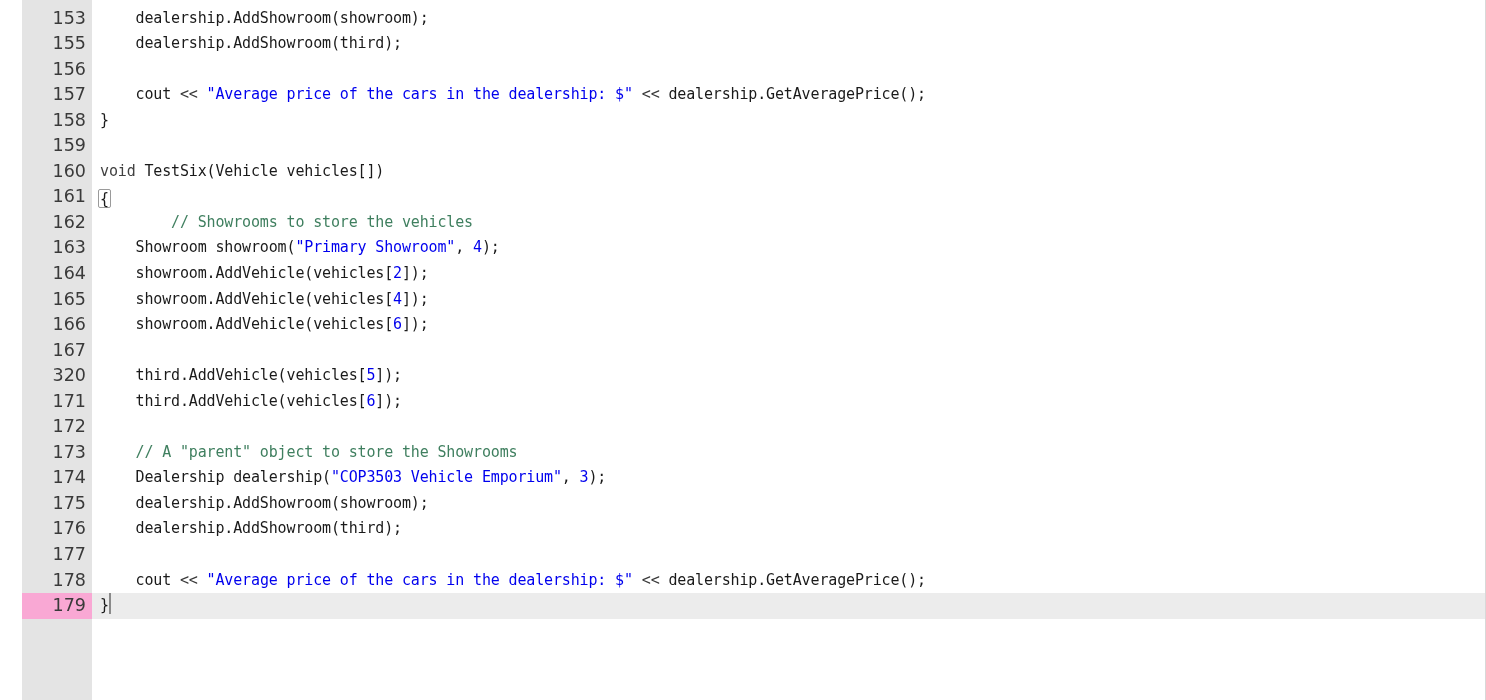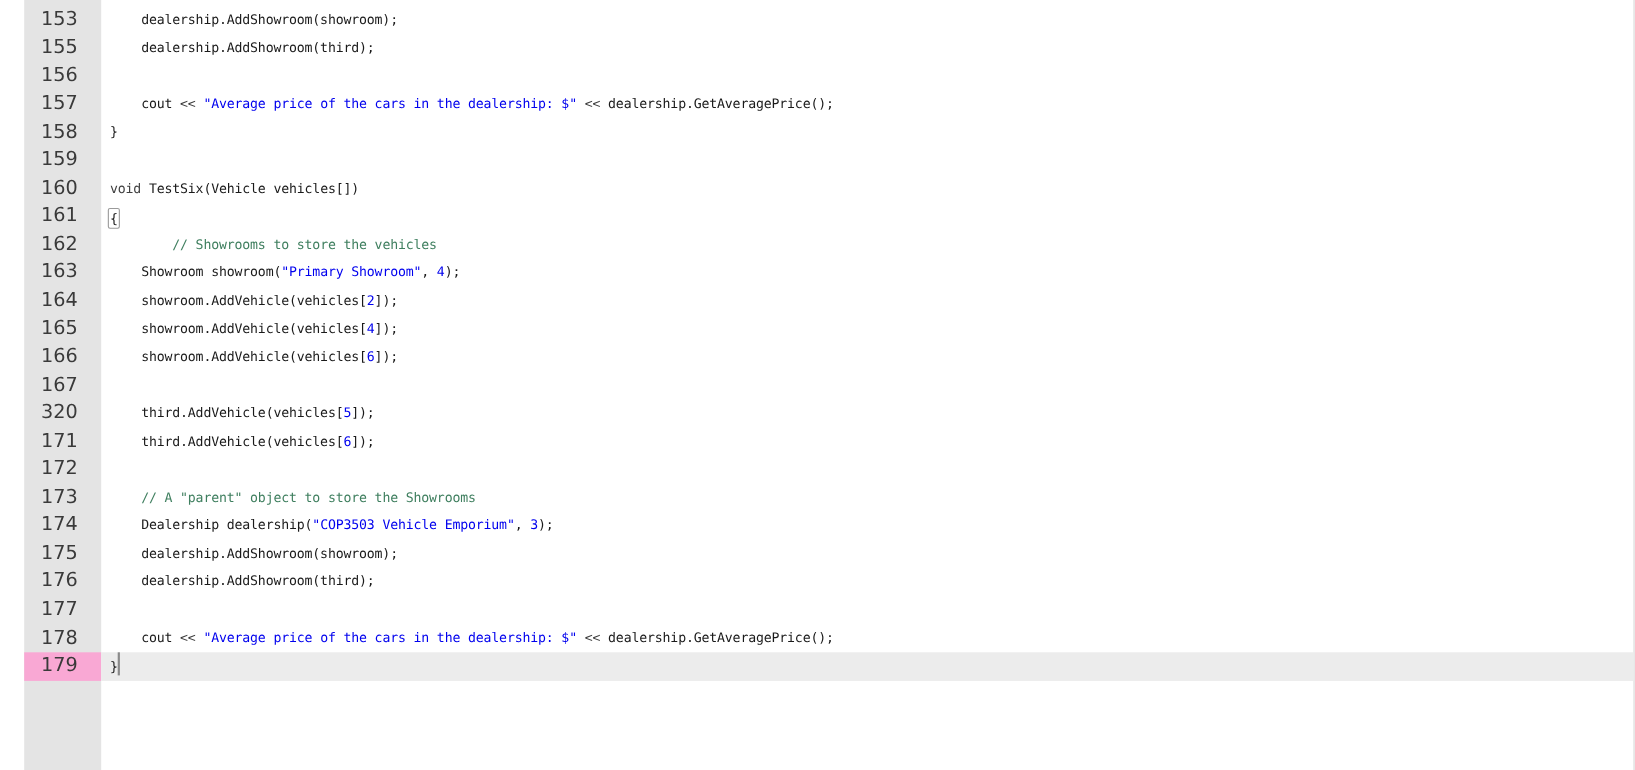--- a/index.html
+++ b/index.html
@@ -62,38 +62,38 @@
   .row.current .gutter {
     background: #f9a8d4;
   }
 
   .gutter {
     position: absolute;
     left: 22px;
     top: 0;
     width: 70px;
     height: 25.55px;
-    text-align: center;
+    text-align: right;
     padding-right: 6px;
     box-sizing: border-box;
     font-size: 17.5px;
     color: #3a3a3a;
     font-family: "DejaVu Sans", "Liberation Sans", sans-serif;
     letter-spacing: 0px;
   }
 
   .code-cell {
     position: absolute;
     left: 92px;
     top: 0;
     right: 0;
     height: 25.55px;
     padding-left: 8px;
     box-sizing: border-box;
-    font-size: 12px;
+    font-size: 15px;
     color: #1a1a1a;
     font-family: "DejaVu Sans Mono", "Liberation Mono", monospace;
     letter-spacing: -0.15px;
   }
 
   .tok-plain   { color: #1a1a1a; }
   .tok-kw      { color: #404040; }
   .tok-str     { color: #0000ee; }
   .tok-num     { color: #0000ee; }
   .tok-com     { color: #3f7f5f; }

